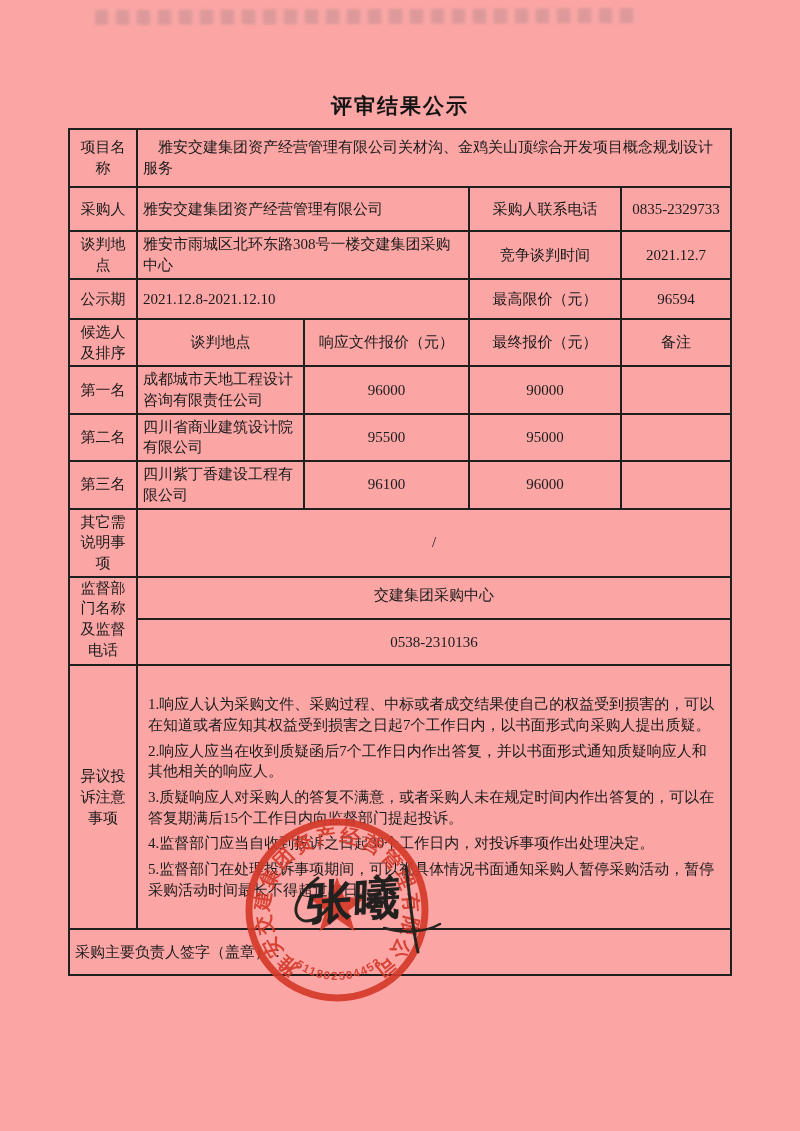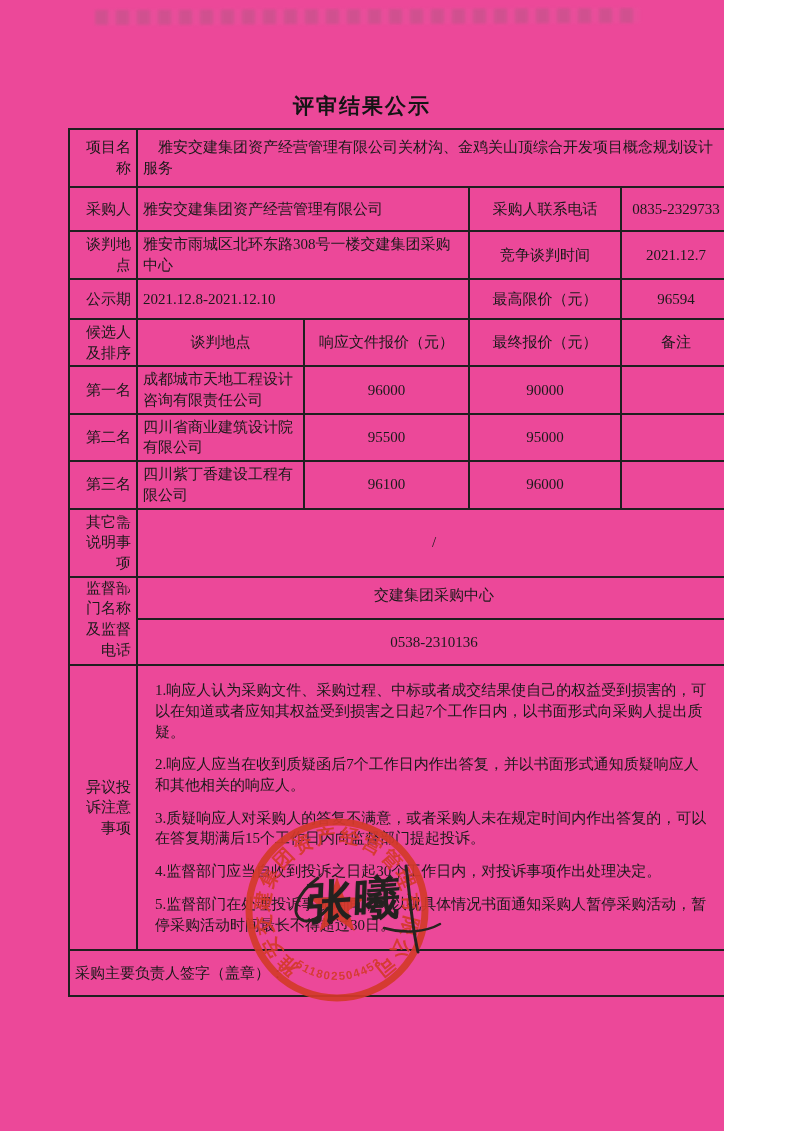--- a/index.html
+++ b/index.html
@@ -1,19 +1,19 @@
 <!DOCTYPE html>
 <html><head>
 <meta charset="utf-8">
 <style>
   html,body{margin:0;padding:0;background:#ffffff;}
   .page{
     position:relative;
-    width:724px;height:1131px;
-    background:#ec4899;
+    width:800px;height:1131px;
+    background:#fca5a5;
     font-family:"Liberation Serif","DejaVu Serif",serif;
     color:#1a1a1a;
     overflow:hidden;
   }
   
   .bleed{
     position:absolute;top:9px;left:95px;width:545px;height:15px;
     background:repeating-linear-gradient(90deg,
       rgba(110,110,110,.22) 0 13px, rgba(170,170,170,.05) 13px 21px);
     filter:blur(1.6px);
@@ -33,27 +33,27 @@
     table-layout:fixed;
     font-size:15px;
     line-height:1.38;
   }
   table.main td{
     border:2px solid #1f1f1f;
     padding:2px 5px;
     vertical-align:middle;
     overflow:hidden;
   }
-  td.lbl{text-align:right;padding-left:4px;padding-right:2px;border-radius:28px;}
+  td.lbl{text-align:center;padding-left:4px;padding-right:2px;border-radius:28px;}
   td.ctr{text-align:center;}
   td.lft{text-align:left;}
   td.indent1{text-align:left;text-indent:1em;}
   td.num{text-align:center;font-family:"Liberation Serif","DejaVu Serif",serif;}
   td.objection-cell{padding:8px 10px 8px 7px;}
-  .obj-item{margin:12px;text-align:left;}
+  .obj-item{margin:5px;text-align:left;}
   tr.rh-project{height:58px;}
   tr.rh-purchaser{height:44px;}
   tr.rh-location{height:48px;}
   tr.rh-publicity{height:40px;padding-left:45px;}
   tr.rh-chead{height:46px;}
   tr.rh-cand{height:46px;}
   tr.rh-other{height:42px;}
   tr.rh-supa{height:40px;font-family:Liberation Mono, monospace;}
   tr.rh-supb{height:44px;}
   tr.rh-objection{height:264px;}

